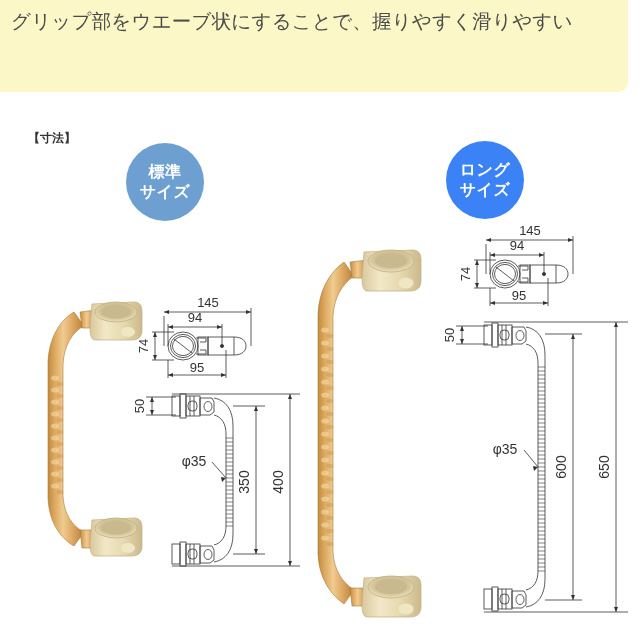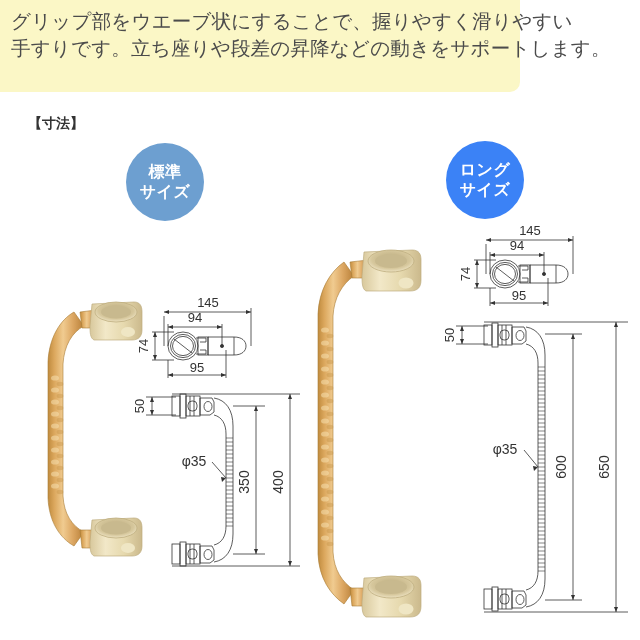--- a/index.html
+++ b/index.html
@@ -7,39 +7,39 @@
     width:640px;height:640px;
     background:#ffffff;
     font-family:"Liberation Sans","DejaVu Sans",sans-serif;
     overflow:hidden;
     position:relative;
   }
   #root{position:relative;width:640px;height:640px;overflow:hidden;background:#fff;}
 
   
   .banner{
-    position:absolute;left:0;top:0;width:520px;height:92px;
+    position:absolute;left:0;top:0;width:628px;height:92px;
     background:#fbf7c6;
     border-bottom-right-radius:10px;
     box-sizing:border-box;
     padding:8px 0 0 11px;
   }
   .banner .line{
     font-size:19.5px;
     line-height:27px;
     color:#4b4b4b;
     letter-spacing:.2px;
     white-space:nowrap;
     font-family:"DejaVu Sans","Liberation Sans",sans-serif;
   }
 
   
   .dimtitle{
-    position:absolute;left:28px;top:115px;
-    font-size:14px;color:#333;font-weight:bold;
+    position:absolute;left:28px;top:130px;
+    font-size:12px;color:#333;font-weight:bold;
     font-family:"DejaVu Sans","Liberation Sans",sans-serif;
   }
 
   
   .badge{
     position:absolute;
     width:78px;height:78px;border-radius:50%;
     background:#6d9fd0;
     color:#ffffff;
     display:flex;flex-direction:column;
@@ -58,21 +58,20 @@
   .tech{position:absolute;}
   .tech svg{display:block;}
 </style>
 </head>
 <body>
 
 <div id="root">
 
   <div class="banner" style="background: rgb(251, 247, 198); color: rgb(75, 75, 75);">
     <div class="line">グリップ部をウエーブ状にすることで、握りやすく滑りやすい</div>
-    <div class="line">手すりです。立ち座りや段差の昇降などの動きをサポートします。</div>
   </div>
 
   <div class="dimtitle">【寸法】</div>
 
   <div class="badge" id="badge-std" style="background: rgb(109, 159, 208);">
     <span>標準</span>
     <span>サイズ</span>
   </div>
   <div class="badge" id="badge-long" style="background: #3b82f6;">
     <span>ロング</span>

